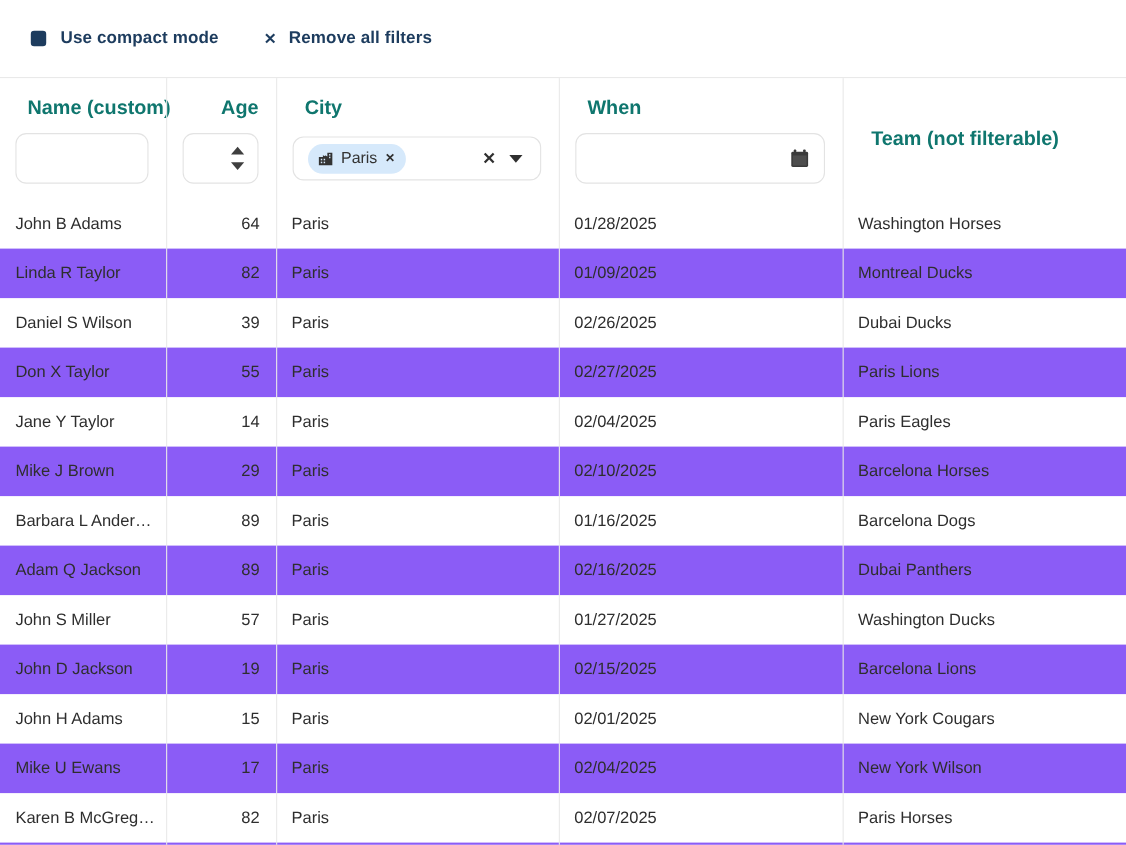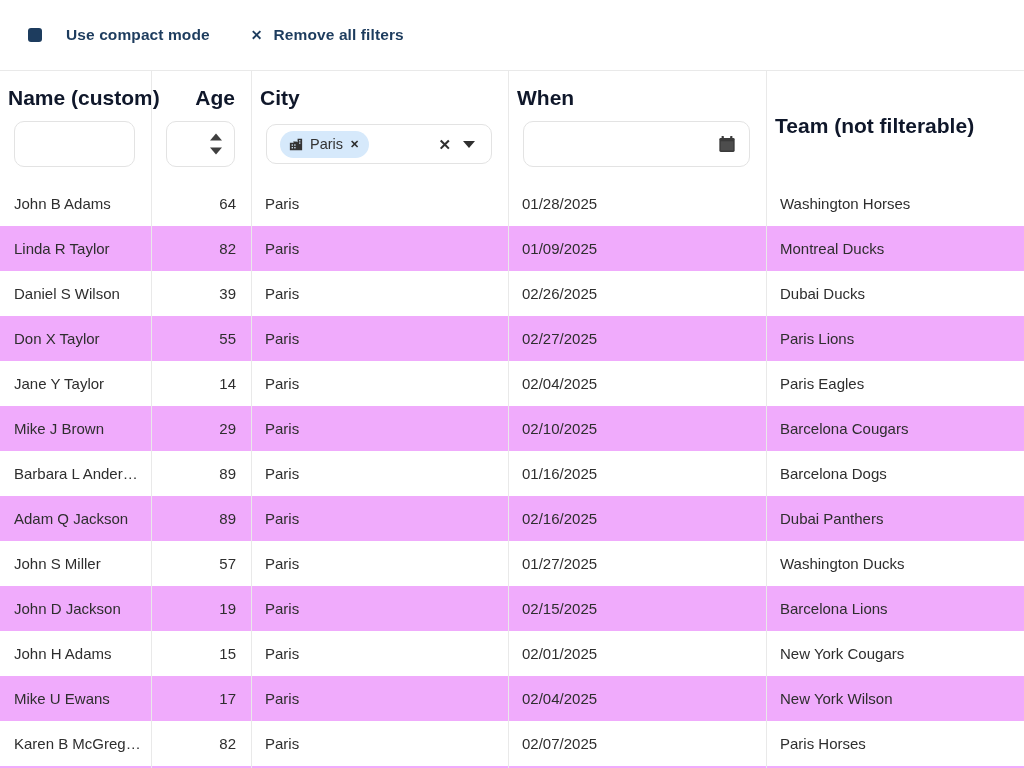--- a/index.html
+++ b/index.html
@@ -1,37 +1,37 @@
 <!DOCTYPE html>
 <html><head>
 <meta charset="utf-8">
 <style>
   * { box-sizing: border-box; margin: 0; padding: 0; }
   html, body { width: 1024px; height: 768px; overflow: hidden; background: #ffffff;
     font-family: "Liberation Sans", sans-serif; }
 
   
   .toolbar { height: 70px; display: flex; align-items: center; padding-left: 28px; }
-  .compact-toggle { display: flex; align-items: center; gap: 24px; cursor: pointer;
+  .compact-toggle { display: flex; align-items: center; gap: 13px; cursor: pointer;
     color: #1d3c5e; font-size: 15.5px; font-weight: 700; letter-spacing: .1px; }
   .checkbox-box { width: 14px; height: 14px; background: #1d3c5e; border-radius: 3px; flex: 0 0 auto; }
   .remove-filters { margin-left: 41px; display: flex; align-items: center; gap: 11px;
     background: none; border: none; cursor: pointer;
     color: #1d3c5e; font-size: 15.5px; font-weight: 700; font-family: inherit; letter-spacing: .1px; }
   .x-glyph { font-size: 14px; font-weight: 700; line-height: 1; }
 
   
   .grid-cols { display: grid; grid-template-columns: 151px 100px 257px 258px 1fr; }
   .table { border-top: 1px solid #e9e9e9; }
 
   .thead { height: 110px; }
   .th { border-left: 1px solid #e9e9e9; padding-top: 17px; position: relative; }
   .th:first-child { border-left: none; }
-  .th-label { font-size: 21px; font-weight: 700; color: #0f172a;
-    padding: 0 16px 0 8px; height: 20px; line-height: 20px; white-space: nowrap; }
+  .th-label { font-size: 18px; font-weight: 700; color: #0f766e;
+    padding: 0 16px 0 25px; height: 20px; line-height: 20px; white-space: nowrap; }
   .th-age .th-label { text-align: right; }
   .th-team { display: flex; align-items: center; padding-top: 0; }
   .th-team .th-label { height: auto; }
 
   .filter-box { margin: 13px 16px 0 14px; height: 46px;
     border: 1px solid #e3e3e3; border-radius: 10px; background: #fff; }
   input.filter-box { display: block; width: calc(100% - 30px); outline: none;
     font-family: inherit; font-size: 15px; color: #2f2f2f; padding: 0 10px; }
 
   
@@ -55,21 +55,21 @@
   .caret-down { width: 0; height: 0; border-left: 6px solid transparent;
     border-right: 6px solid transparent; border-top: 7px solid #2f2f2f; cursor: pointer; }
 
   
   .date-filter { position: relative; }
   .calendar-icon { position: absolute; right: 13px; top: 50%; transform: translateY(-50%);
     display: block; cursor: pointer; }
 
   
   .row { height: 45px; }
-  .row.stripe { background: #f0abfc; }
+  .row.stripe { background: #8b5cf6; }
   .td { border-left: 1px solid #e9e9e9; display: flex; align-items: center;
     padding: 0 14px; font-size: 15px; color: #2e2e2e;
     white-space: nowrap; overflow: hidden; }
   .td:first-child { border-left: none; }
   .td-age { justify-content: flex-end; padding-right: 15px; }
   .td-city, .td-when, .td-team { padding-left: 13px; }
 </style>
 </head>
 <body>
 
@@ -176,21 +176,21 @@
         <div class="td td-age">14</div>
         <div class="td td-city">Paris</div>
         <div class="td td-when">02/04/2025</div>
         <div class="td td-team">Paris Eagles</div>
       </div>
       <div class="row grid-cols stripe">
         <div class="td td-name">Mike J Brown</div>
         <div class="td td-age">29</div>
         <div class="td td-city">Paris</div>
         <div class="td td-when">02/10/2025</div>
-        <div class="td td-team">Barcelona Cougars</div>
+        <div class="td td-team">Barcelona Horses</div>
       </div>
       <div class="row grid-cols">
         <div class="td td-name">Barbara L Ander…</div>
         <div class="td td-age">89</div>
         <div class="td td-city">Paris</div>
         <div class="td td-when">01/16/2025</div>
         <div class="td td-team">Barcelona Dogs</div>
       </div>
       <div class="row grid-cols stripe">
         <div class="td td-name">Adam Q Jackson</div>

